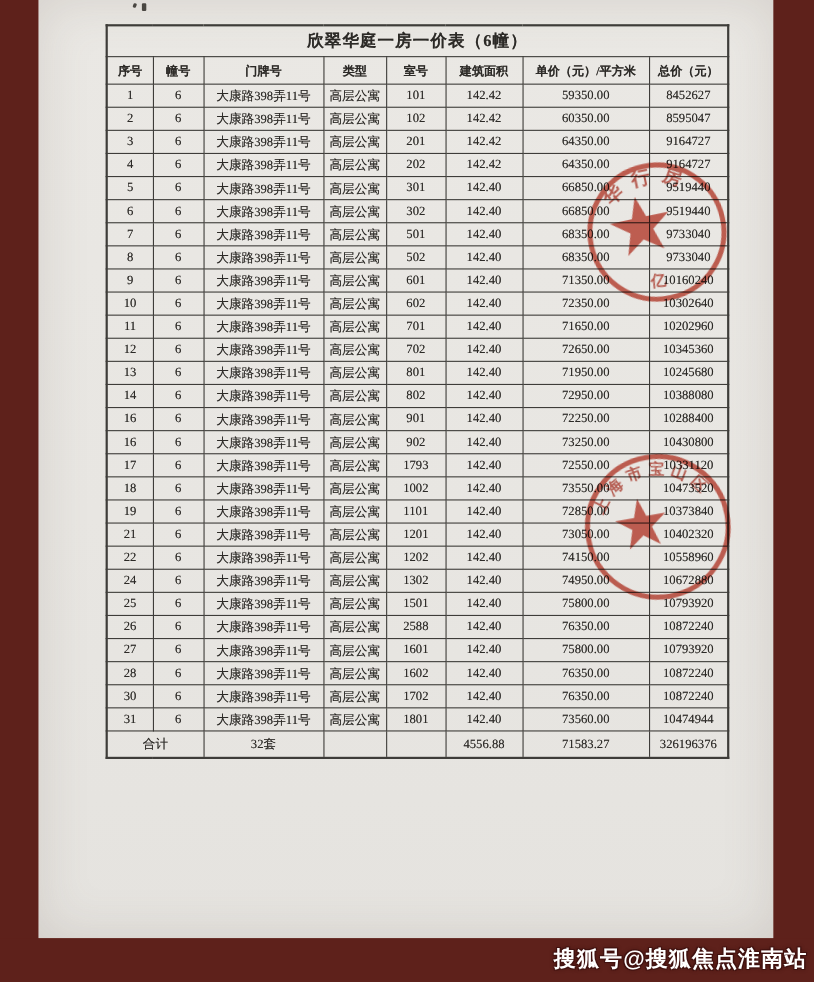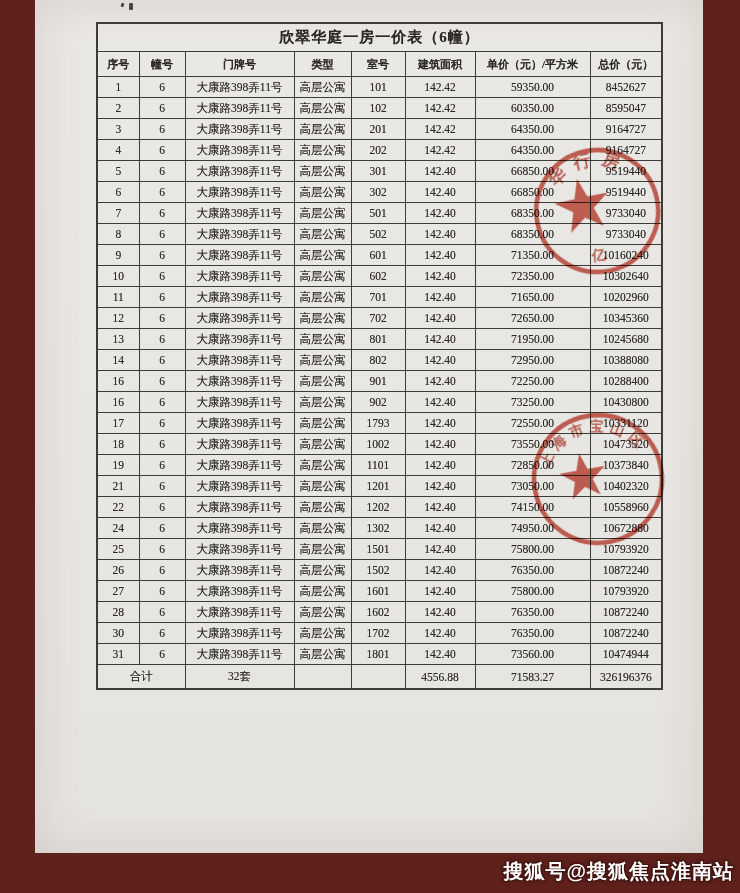--- a/index.html
+++ b/index.html
@@ -309,21 +309,21 @@
             <td>1501</td>
             <td>142.40</td>
             <td>75800.00</td>
             <td>10793920</td>
           </tr>
           <tr>
             <td>26</td>
             <td>6</td>
             <td>大康路398弄11号</td>
             <td>高层公寓</td>
-            <td>1502</td>
+            <td>2588</td>
             <td>142.40</td>
             <td>76350.00</td>
             <td>10872240</td>
           </tr>
           <tr>
             <td>27</td>
             <td>6</td>
             <td>大康路398弄11号</td>
             <td>高层公寓</td>
             <td>1601</td>

